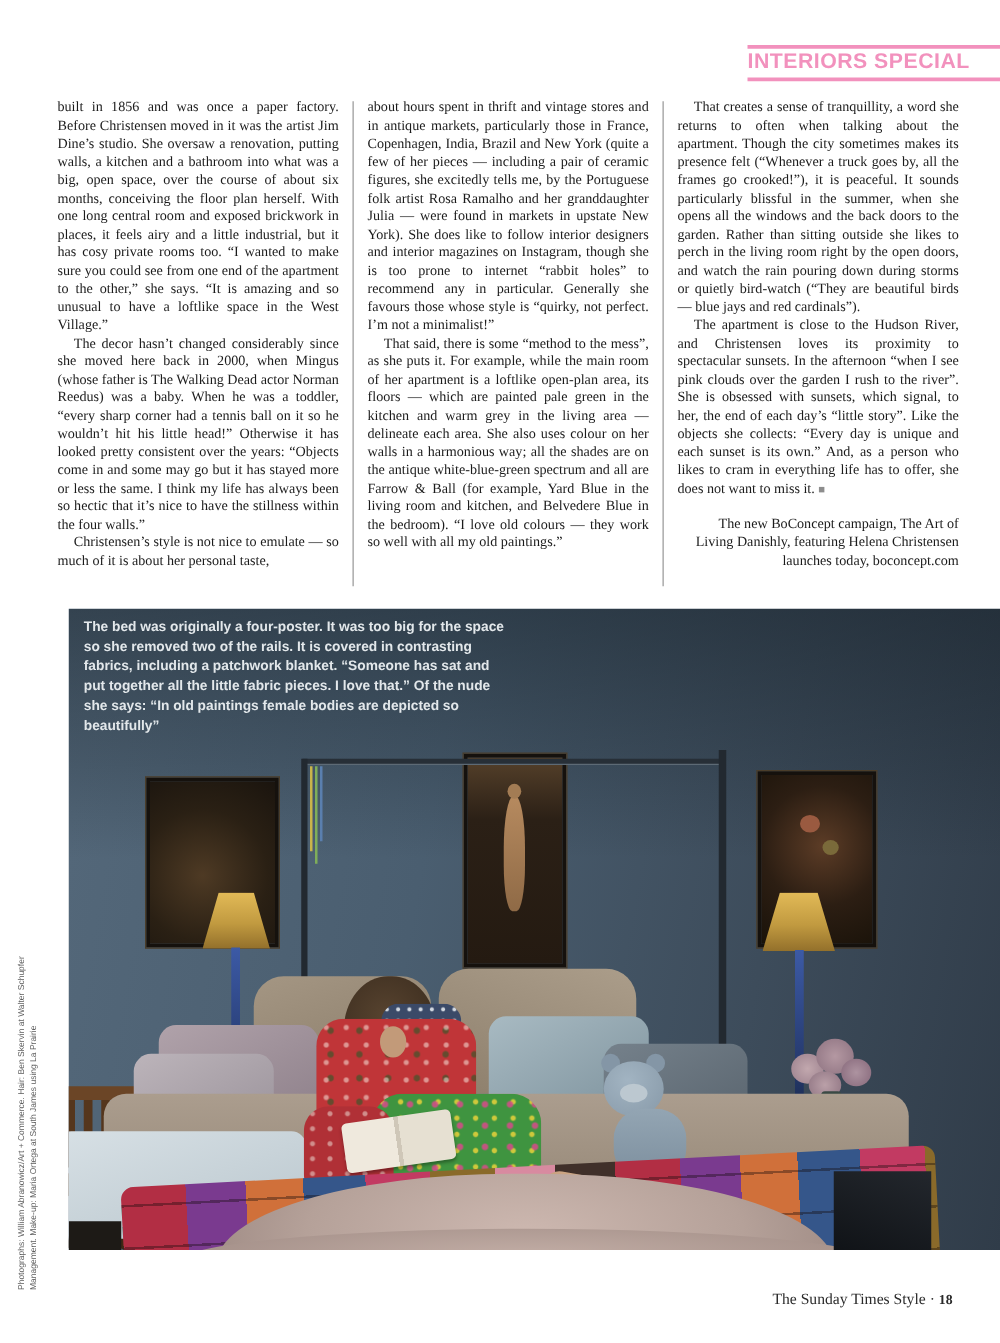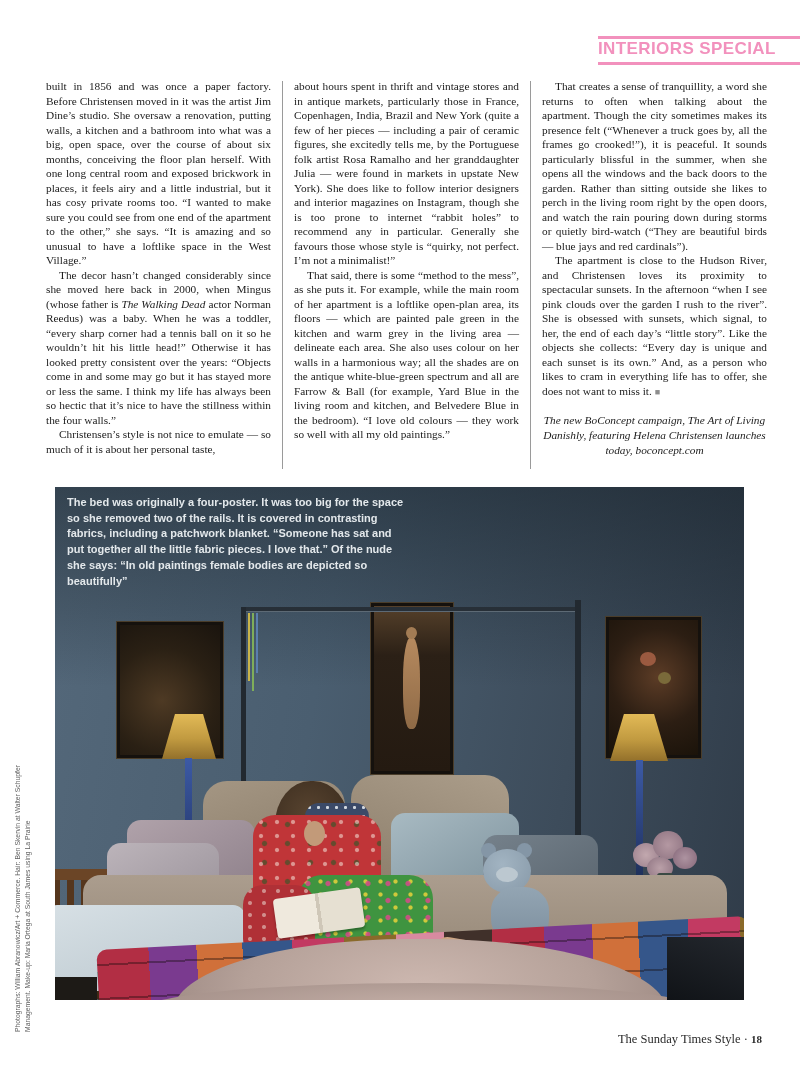--- a/index.html
+++ b/index.html
@@ -12,26 +12,26 @@
   .hdr-rule.top { top:36px; }
   .hdr-rule.bot { top:62px; }
   .hdr-title { position:absolute; left:598px; top:39px; font-family:"Liberation Sans", sans-serif;
                font-weight:bold; font-size:17px; letter-spacing:.4px; color:var(--accent); }
 
   
   .columns { position:absolute; left:46px; top:79px; width:724px; height:394px; display:flex; }
   .col { width:225px; font-size:11.3px; line-height:14.5px; text-align:justify; }
   .col-rule { width:1px; background:#9a9a9a; margin:2px 11px 4px 11px; }
   .para.indent { text-indent:13px; }
-  .para .it { font-style:italic; }
+  .para .it { }
   .para .endmark { color:#8d8d8d; font-size:9px; }
-  .para.credit { font-style:italic; margin-top:14px; text-align:center; line-height:15px; }
-
-  
-  figure.photo { position:absolute; left:55px; top:487px; width:689px; height:513px; overflow:hidden;
+  .para.credit { margin-top:14px; text-align:right; line-height:15px; }
+
+  
+  figure.photo { position:absolute; left:55px; top:487px; width:746px; height:513px; overflow:hidden;
     background:linear-gradient(100deg,#54687a 0%,#4a5e70 38%,#3d4c5b 72%,#303c49 100%); }
   .ph { position:absolute; }
   .vignette { left:0; top:0; right:0; height:200px;
     background:linear-gradient(180deg, rgba(20,30,38,.50) 0%, rgba(20,30,38,.22) 60%, rgba(20,30,38,0) 100%); }
   .painting { border:3px solid #15110d; outline:1px solid #4a3d2a; }
   .painting.left  { left:62px;  top:135px; width:106px; height:136px;
     background:radial-gradient(circle at 42% 58%, #4e3a24 0%, #2a2014 55%, #1a140e 100%); }
   .painting.nude  { left:316px; top:116px; width:82px;  height:171px;
     background:linear-gradient(180deg,#55402a 0%, #2b2016 30%, #241a11 100%); }
   .nude-figure { left:348px; top:150px; width:17px; height:92px; border-radius:45% 45% 40% 40%;

